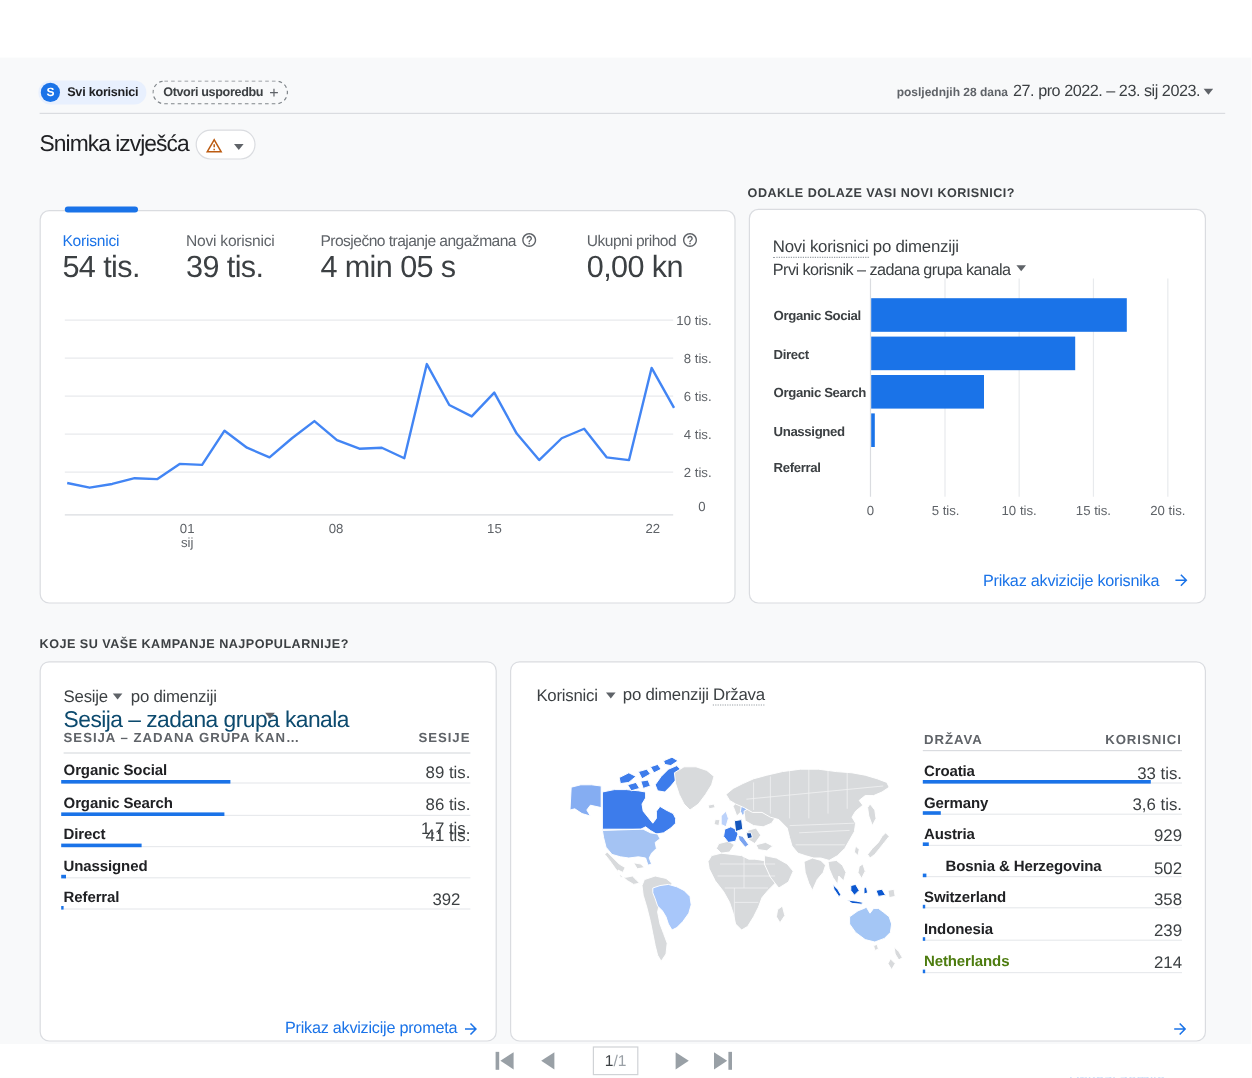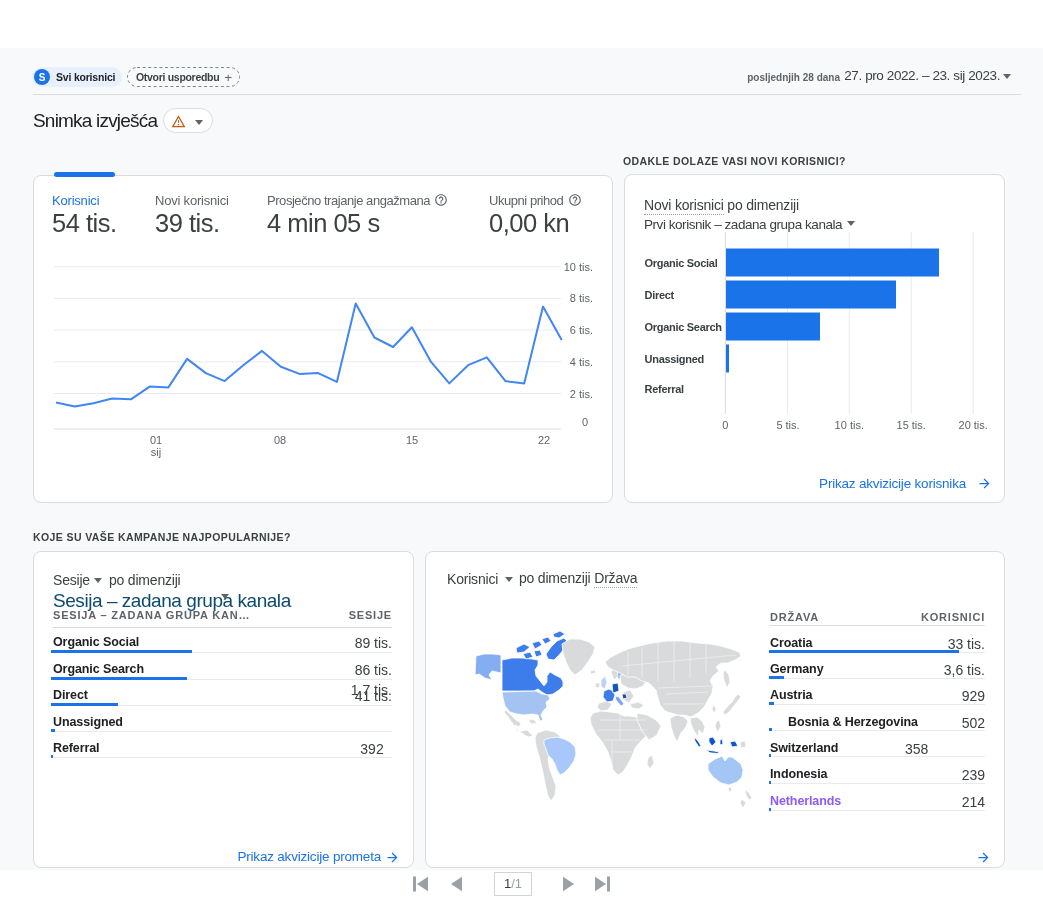--- a/index.html
+++ b/index.html
@@ -264,28 +264,28 @@
 <div class="abs" style="left:769px;top:628px;width:15px;height:3px;background:#1a73e8;"></div>
 <div class="abs" style="left:770px;top:640px;font-size:12.5px;font-weight:bold;letter-spacing:-0.1px;color:#202124;">Austria</div>
 <div class="abs" style="left:905px;top:640px;font-size:14px;color:#3c4043;width:80px;text-align:right;">929</div>
 <div class="abs" style="left:769px;top:656px;width:216px;height:1px;background:#e8eaed;"></div>
 <div class="abs" style="left:769px;top:654px;width:5px;height:3px;background:#1a73e8;"></div>
 <div class="abs" style="left:770px;top:667px;font-size:12.5px;font-weight:bold;letter-spacing:-0.1px;color:#202124;margin-left:18px;">Bosnia &amp; Herzegovina</div>
 <div class="abs" style="left:905px;top:667px;font-size:14px;color:#3c4043;width:80px;text-align:right;">502</div>
 <div class="abs" style="left:769px;top:682px;width:216px;height:1px;background:#e8eaed;"></div>
 <div class="abs" style="left:769px;top:680px;width:3px;height:3px;background:#1a73e8;"></div>
 <div class="abs" style="left:770px;top:693px;font-size:12.5px;font-weight:bold;letter-spacing:-0.1px;color:#202124;">Switzerland</div>
-<div class="abs" style="left:905px;top:693px;font-size:14px;color:#3c4043;width:80px;text-align:left;">358</div>
+<div class="abs" style="left:905px;top:693px;font-size:14px;color:#3c4043;width:80px;text-align:right;">358</div>
 <div class="abs" style="left:769px;top:708px;width:216px;height:1px;background:#e8eaed;"></div>
 <div class="abs" style="left:769px;top:706px;width:2px;height:3px;background:#1a73e8;"></div>
 <div class="abs" style="left:770px;top:719px;font-size:12.5px;font-weight:bold;letter-spacing:-0.1px;color:#202124;">Indonesia</div>
 <div class="abs" style="left:905px;top:719px;font-size:14px;color:#3c4043;width:80px;text-align:right;">239</div>
 <div class="abs" style="left:769px;top:735px;width:216px;height:1px;background:#e8eaed;"></div>
 <div class="abs" style="left:769px;top:733px;width:2px;height:3px;background:#1a73e8;"></div>
-<div class="abs" style="left:770px;top:746px;font-size:12.5px;font-weight:bold;letter-spacing:-0.1px;color:#8b5cf6;">Netherlands</div>
+<div class="abs" style="left:770px;top:746px;font-size:12.5px;font-weight:bold;letter-spacing:-0.1px;color:#4d7c0f;">Netherlands</div>
 <div class="abs" style="left:905px;top:746px;font-size:14px;color:#3c4043;width:80px;text-align:right;">214</div>
 <div class="abs" style="left:769px;top:762px;width:216px;height:1px;background:#e8eaed;"></div>
 <div class="abs" style="left:769px;top:760px;width:2px;height:3px;background:#1a73e8;"></div>
 <div class="abs link" style="right:72px;top:801px;font-size:13.5px;letter-spacing:-0.2px;margin-top:43px;">Prikaži zemlje</div>
 <svg class="abs" style="left:976px;top:802px;" width="15" height="15" viewBox="0 0 24 24" fill="#1a73e8">
         <path d="M12 4l-1.41 1.41L16.17 11H4v2h12.17l-5.58 5.59L12 20l8-8z"></path>
       </svg>
 </div>
 
 <div class="abs" style="left:0;top:870px;width:1043px;height:28px;background:#fff;"></div>

